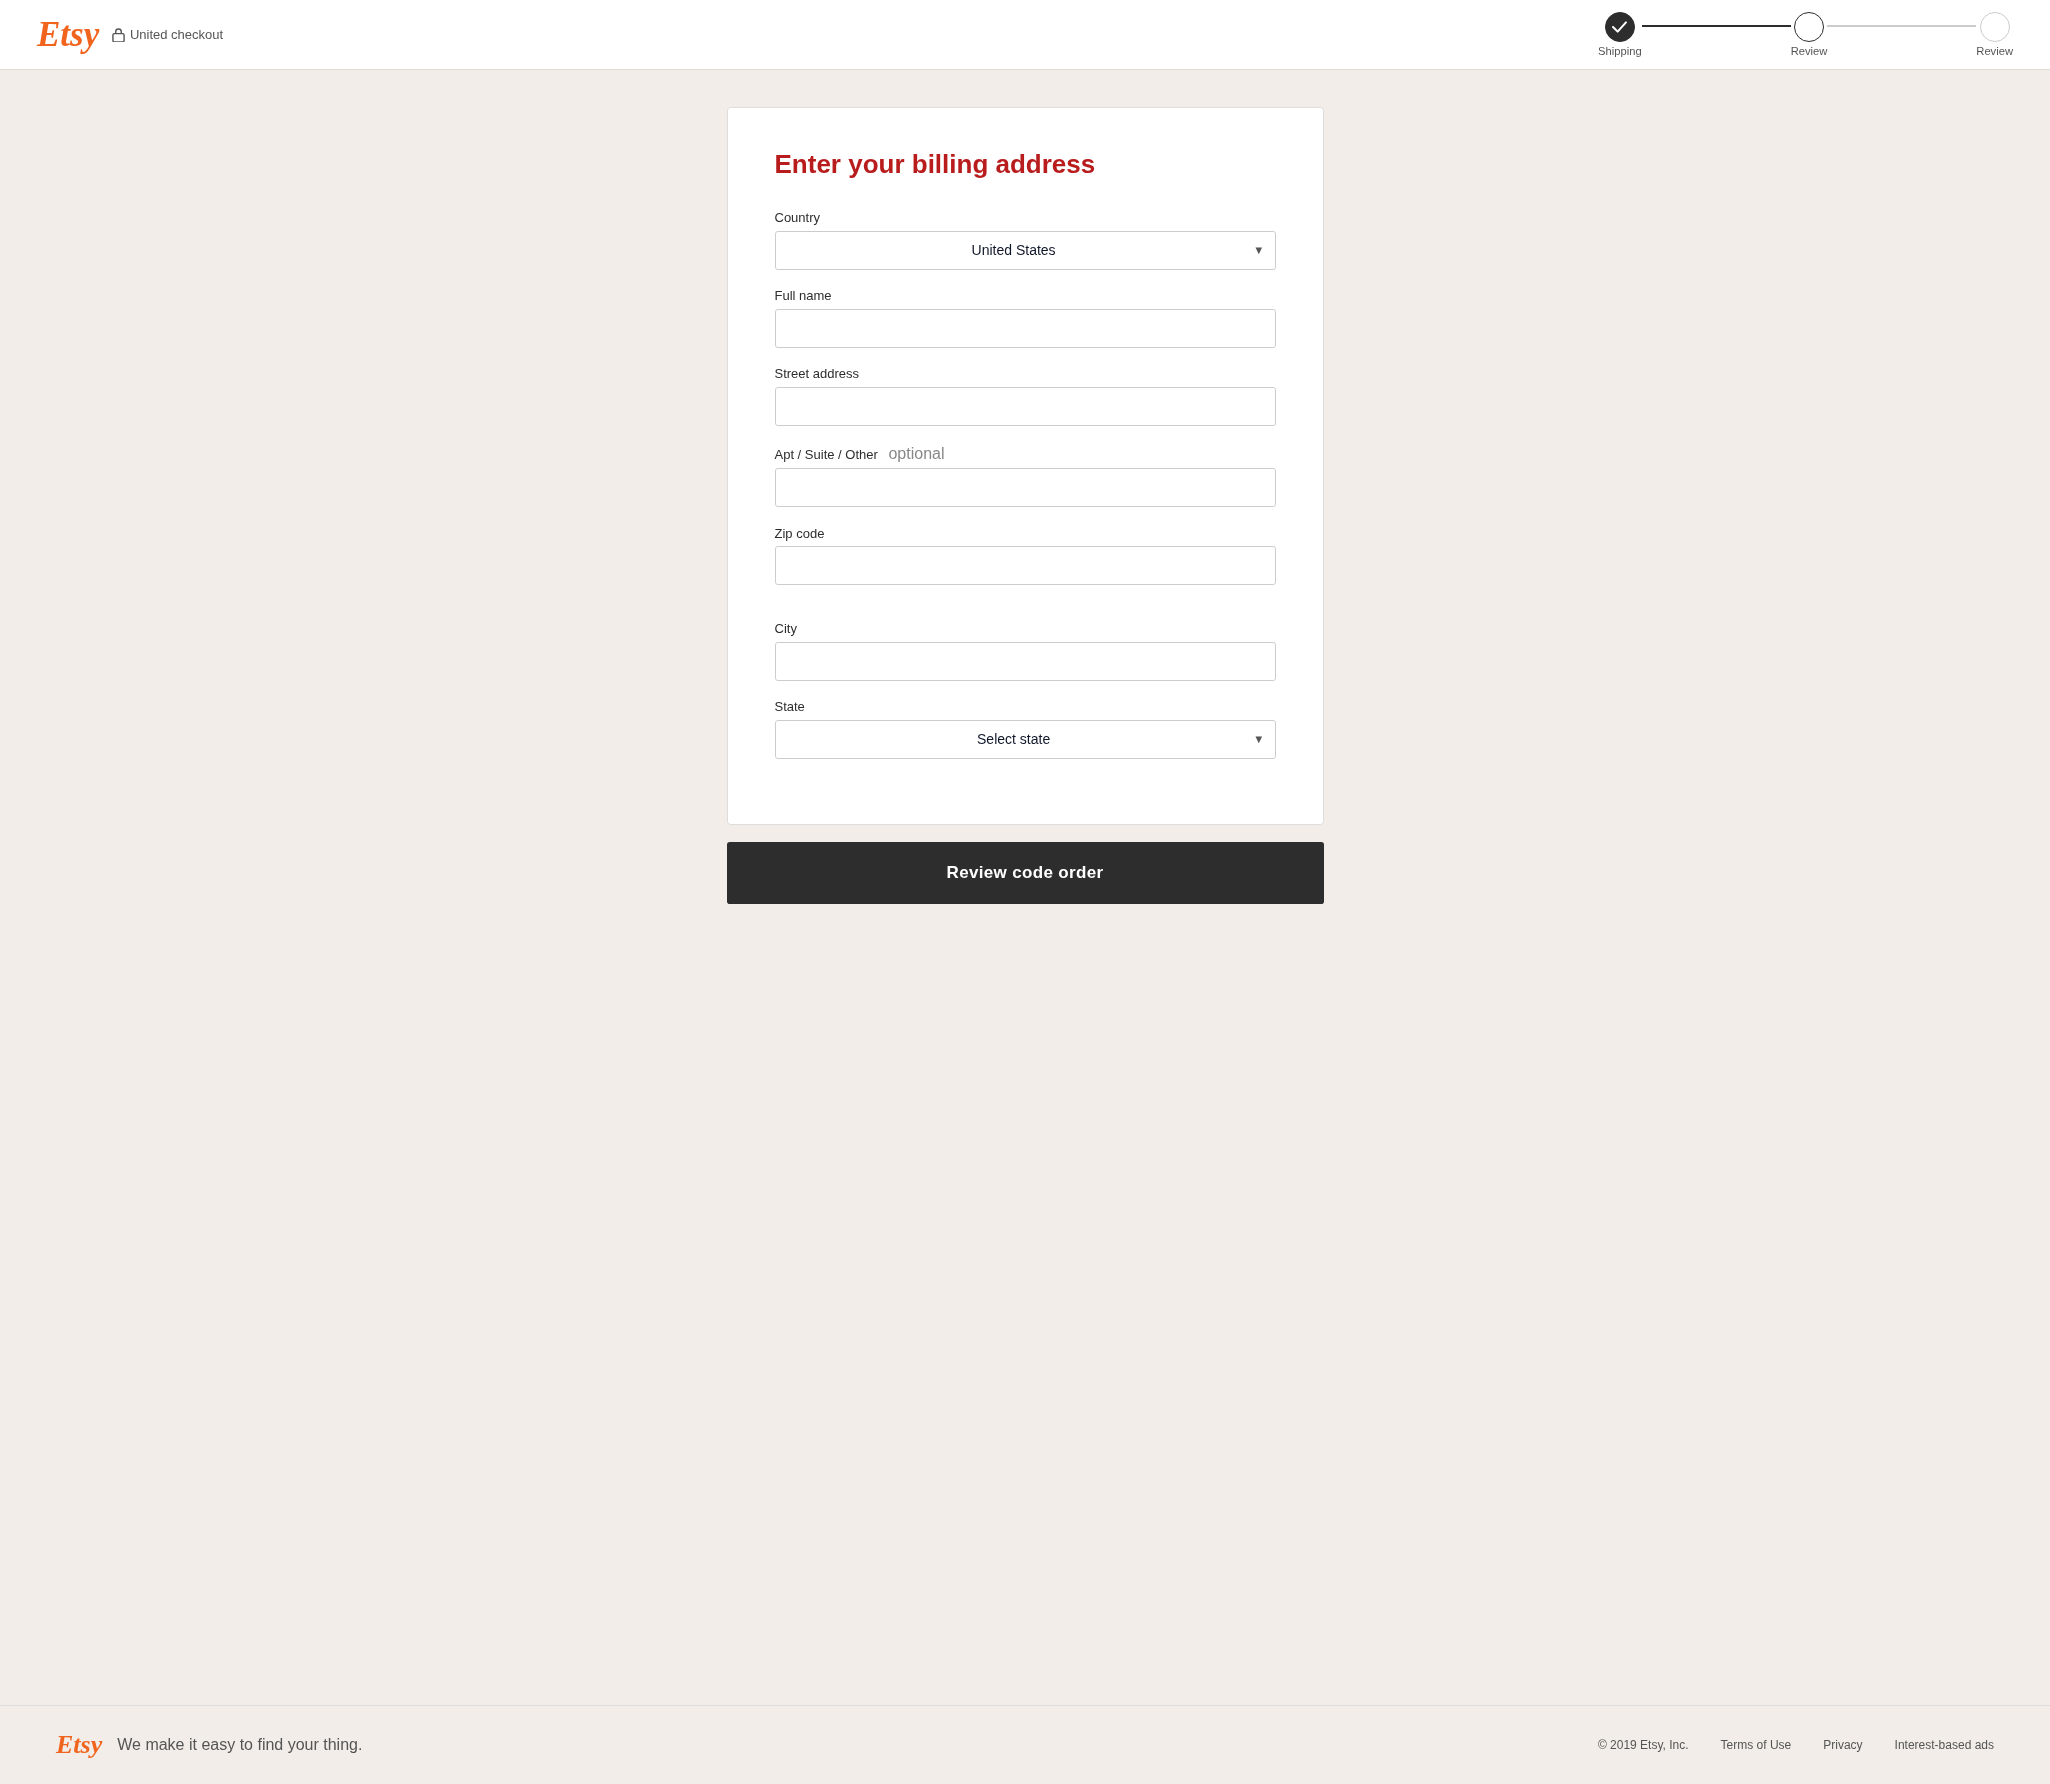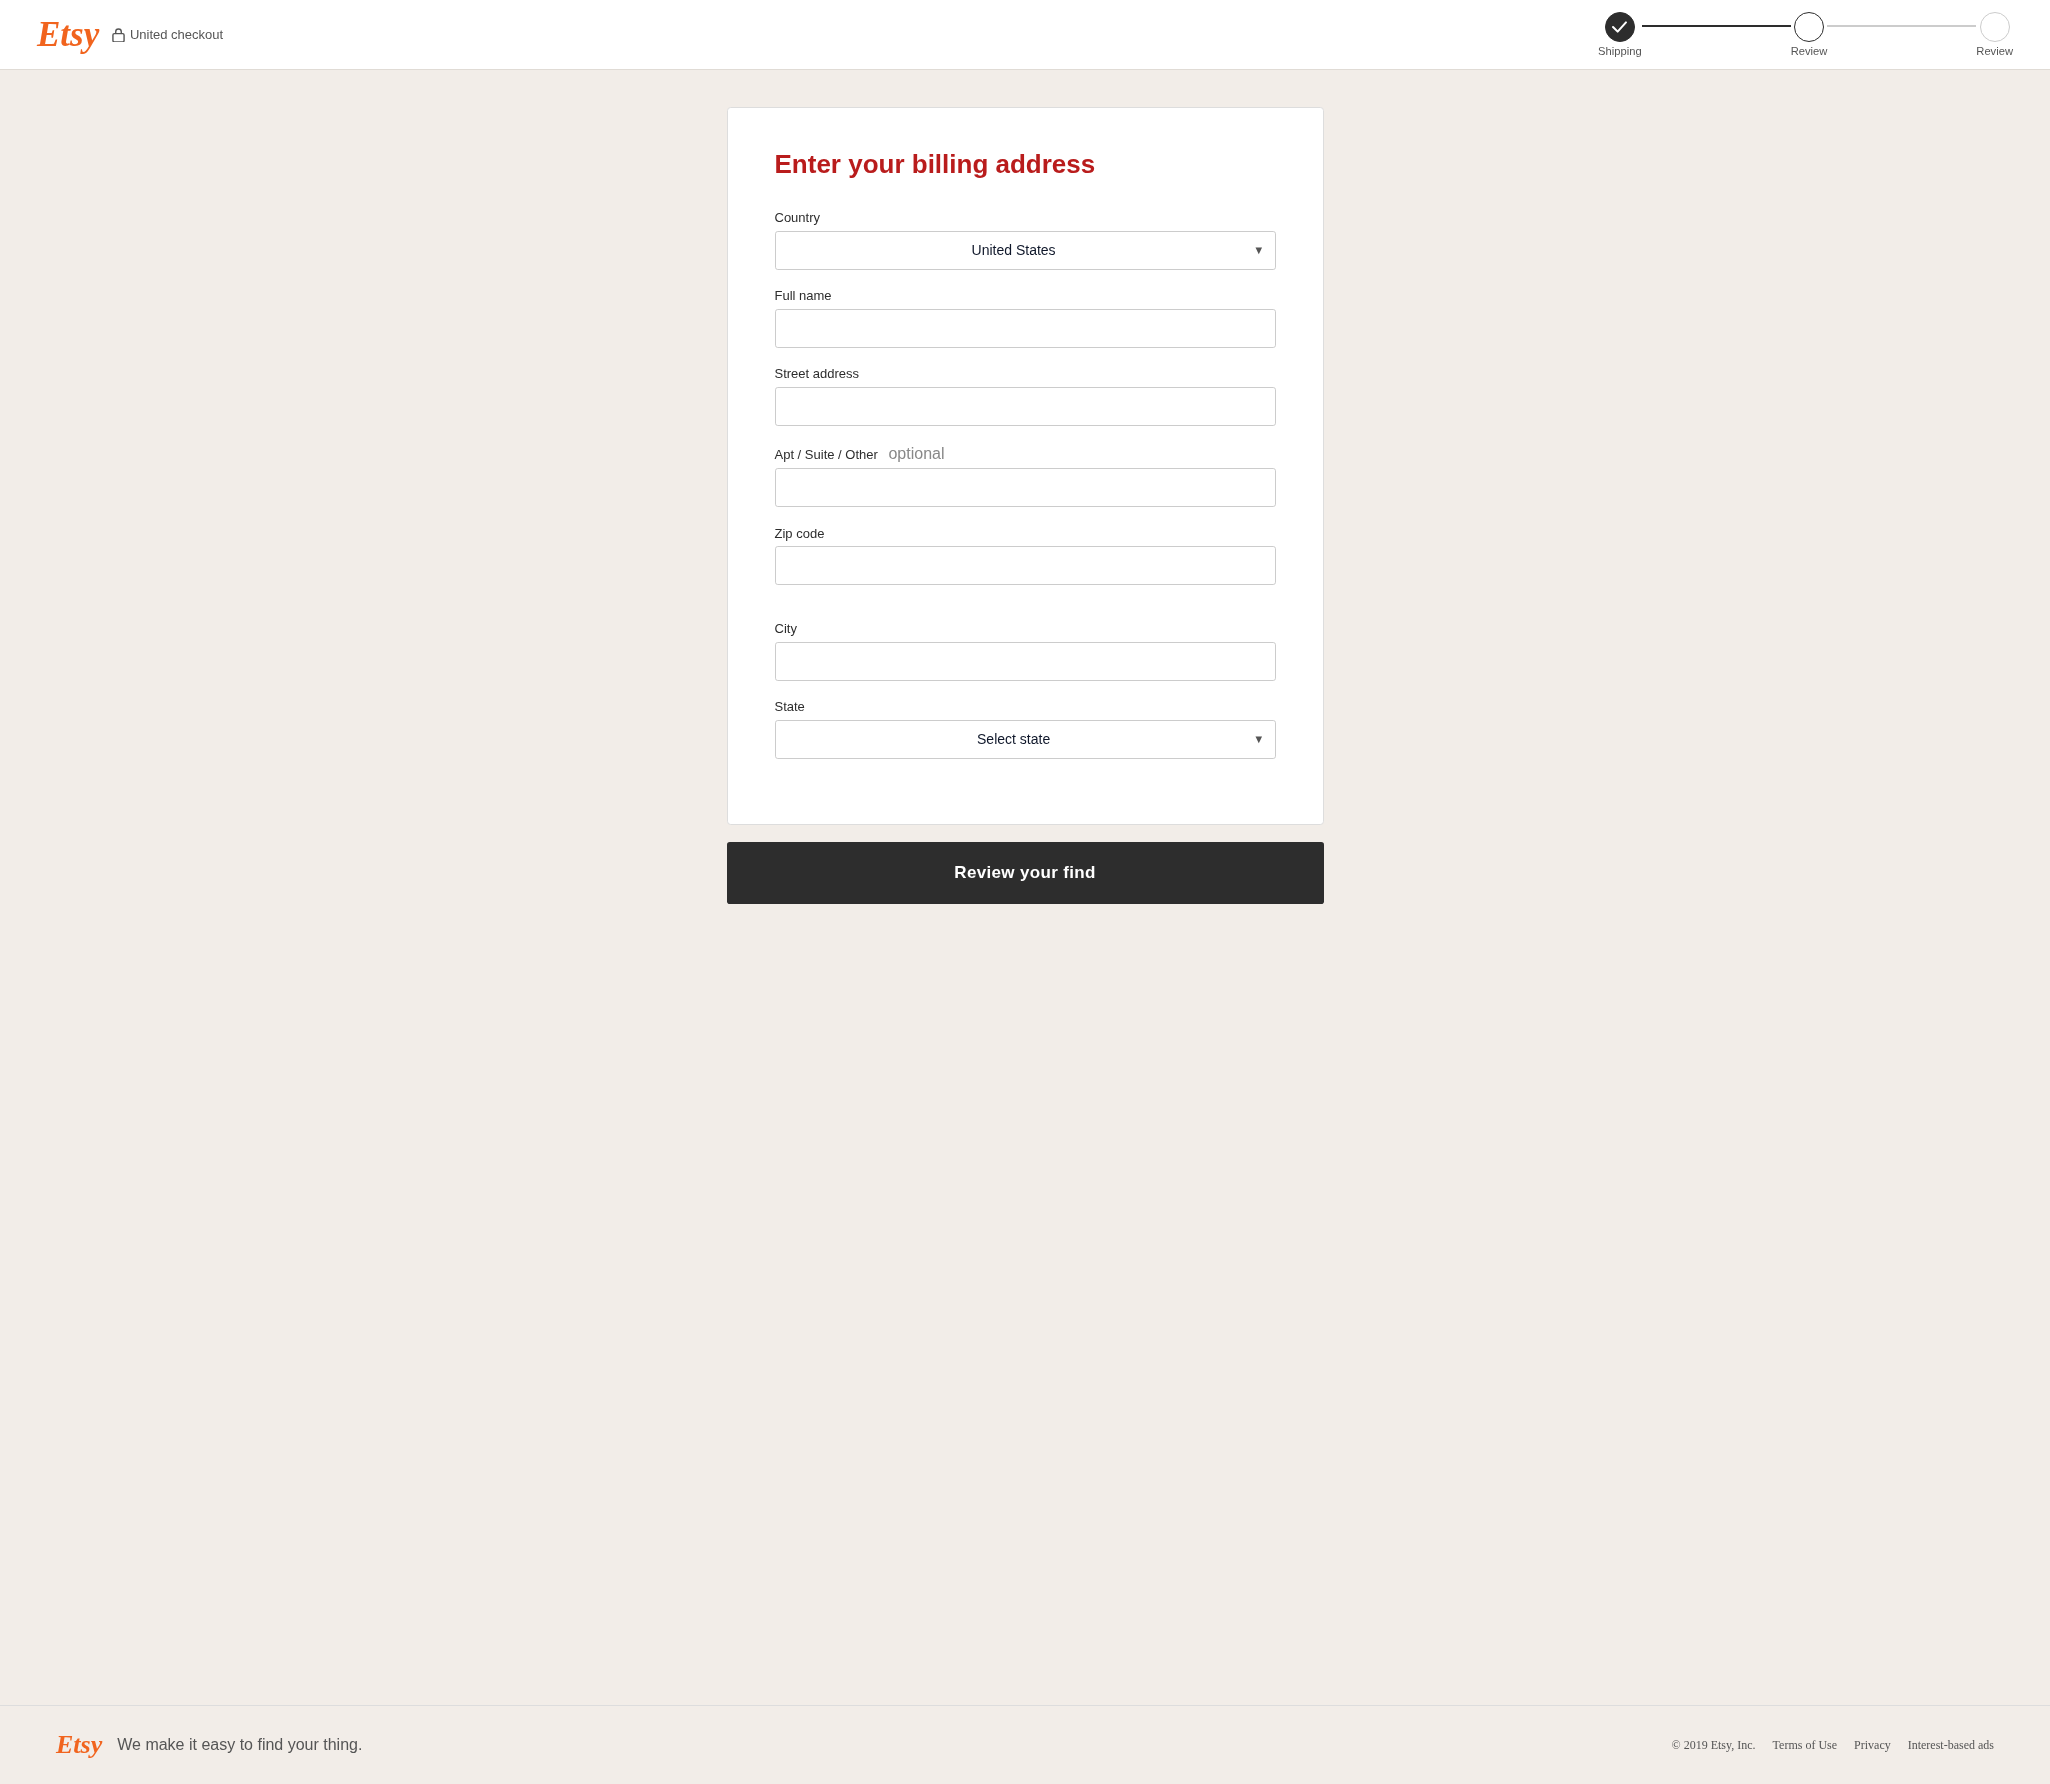--- a/index.html
+++ b/index.html
@@ -231,24 +231,23 @@
       font-style: italic;
       line-height: 1;
     }
     .footer-tagline {
       font-size: 16px;
       color: #555;
     }
     .footer-right {
       display: flex;
       align-items: center;
-      gap: 17px;
+      gap: 32px;
       font-size: 12px;
       color: #555;
-      font-family: Liberation Serif, serif;
     }
     .footer-link {
       color: #555;
       text-decoration: none;
       cursor: pointer;
     }
   </style>
 </head>
 <body>
 
@@ -351,21 +350,21 @@
           <option>Georgia</option>
           <option>New York</option>
           <option>Texas</option>
           <option>Washington</option>
         </select>
         <span class="select-arrow">▼</span>
       </div>
     </div>
   </div>
 
-  <button class="review-btn">Review your find</button>
+  <button class="review-btn">Review code order</button>
 </main>
 
 <footer class="footer">
   <div class="footer-left">
     <div class="footer-logo">Etsy</div>
     <span class="footer-tagline">We make it easy to find your thing.</span>
   </div>
   <div class="footer-right">
     <span>© 2019 Etsy, Inc.</span>
     <a class="footer-link">Terms of Use</a>

